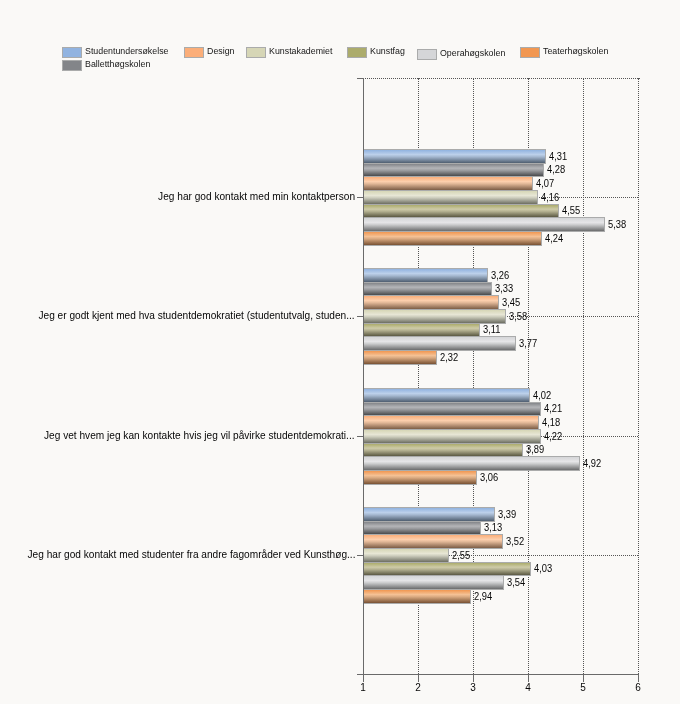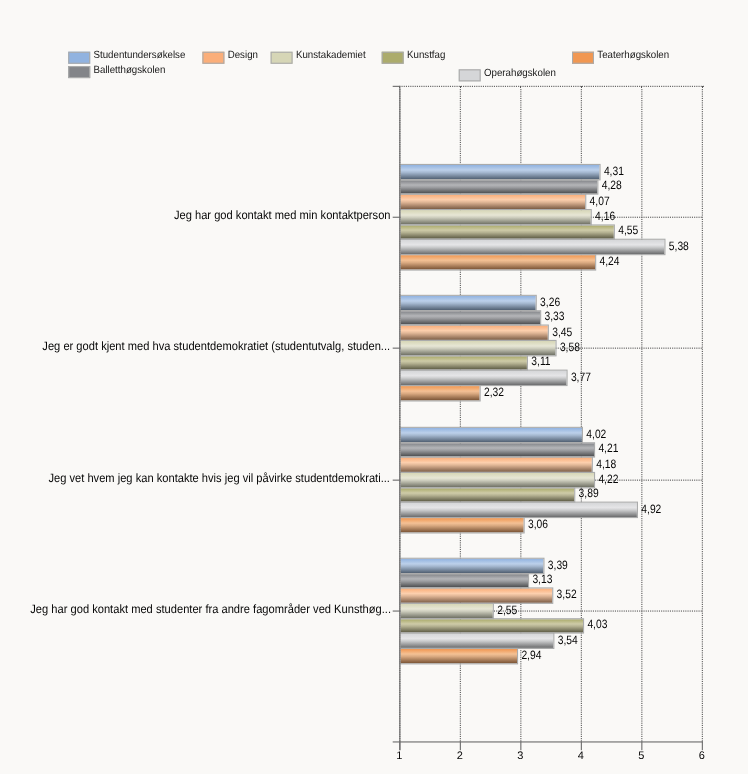--- a/index.html
+++ b/index.html
@@ -39,21 +39,21 @@
         <span class="lg-tx" style="left:23px">Design</span>
       </div>
       <div class="lg-item" style="left: 245.5px; top: 47px; width: 19px; height: 11px;">
         <span class="lg-sw" style="background:#d6d6b6"></span>
         <span class="lg-tx" style="left:23px">Kunstakademiet</span>
       </div>
       <div class="lg-item" style="left: 347px; top: 47px; width: 19px; height: 11px;">
         <span class="lg-sw" style="background:#acac6c"></span>
         <span class="lg-tx" style="left:23px">Kunstfag</span>
       </div>
-      <div class="lg-item" style="left: 417px; top: 63px; width: 37px; height: 11px;">
+      <div class="lg-item" style="left: 417px; top: 49px; width: 37px; height: 11px;">
         <span class="lg-sw" style="background:#d5d6d8"></span>
         <span class="lg-tx" style="left:23px">Operahøgskolen</span>
       </div>
       <div class="lg-item" style="left: 519.5px; top: 47px; width: 19px; height: 11px;">
         <span class="lg-sw" style="background:#f19751"></span>
         <span class="lg-tx" style="left:23px">Teaterhøgskolen</span>
       </div>
       <div class="lg-item" style="left: 62px; top: 60px; width: 19px; height: 11px;">
         <span class="lg-sw" style="background:#838589"></span>
         <span class="lg-tx" style="left:23px">Balletthøgskolen</span>

